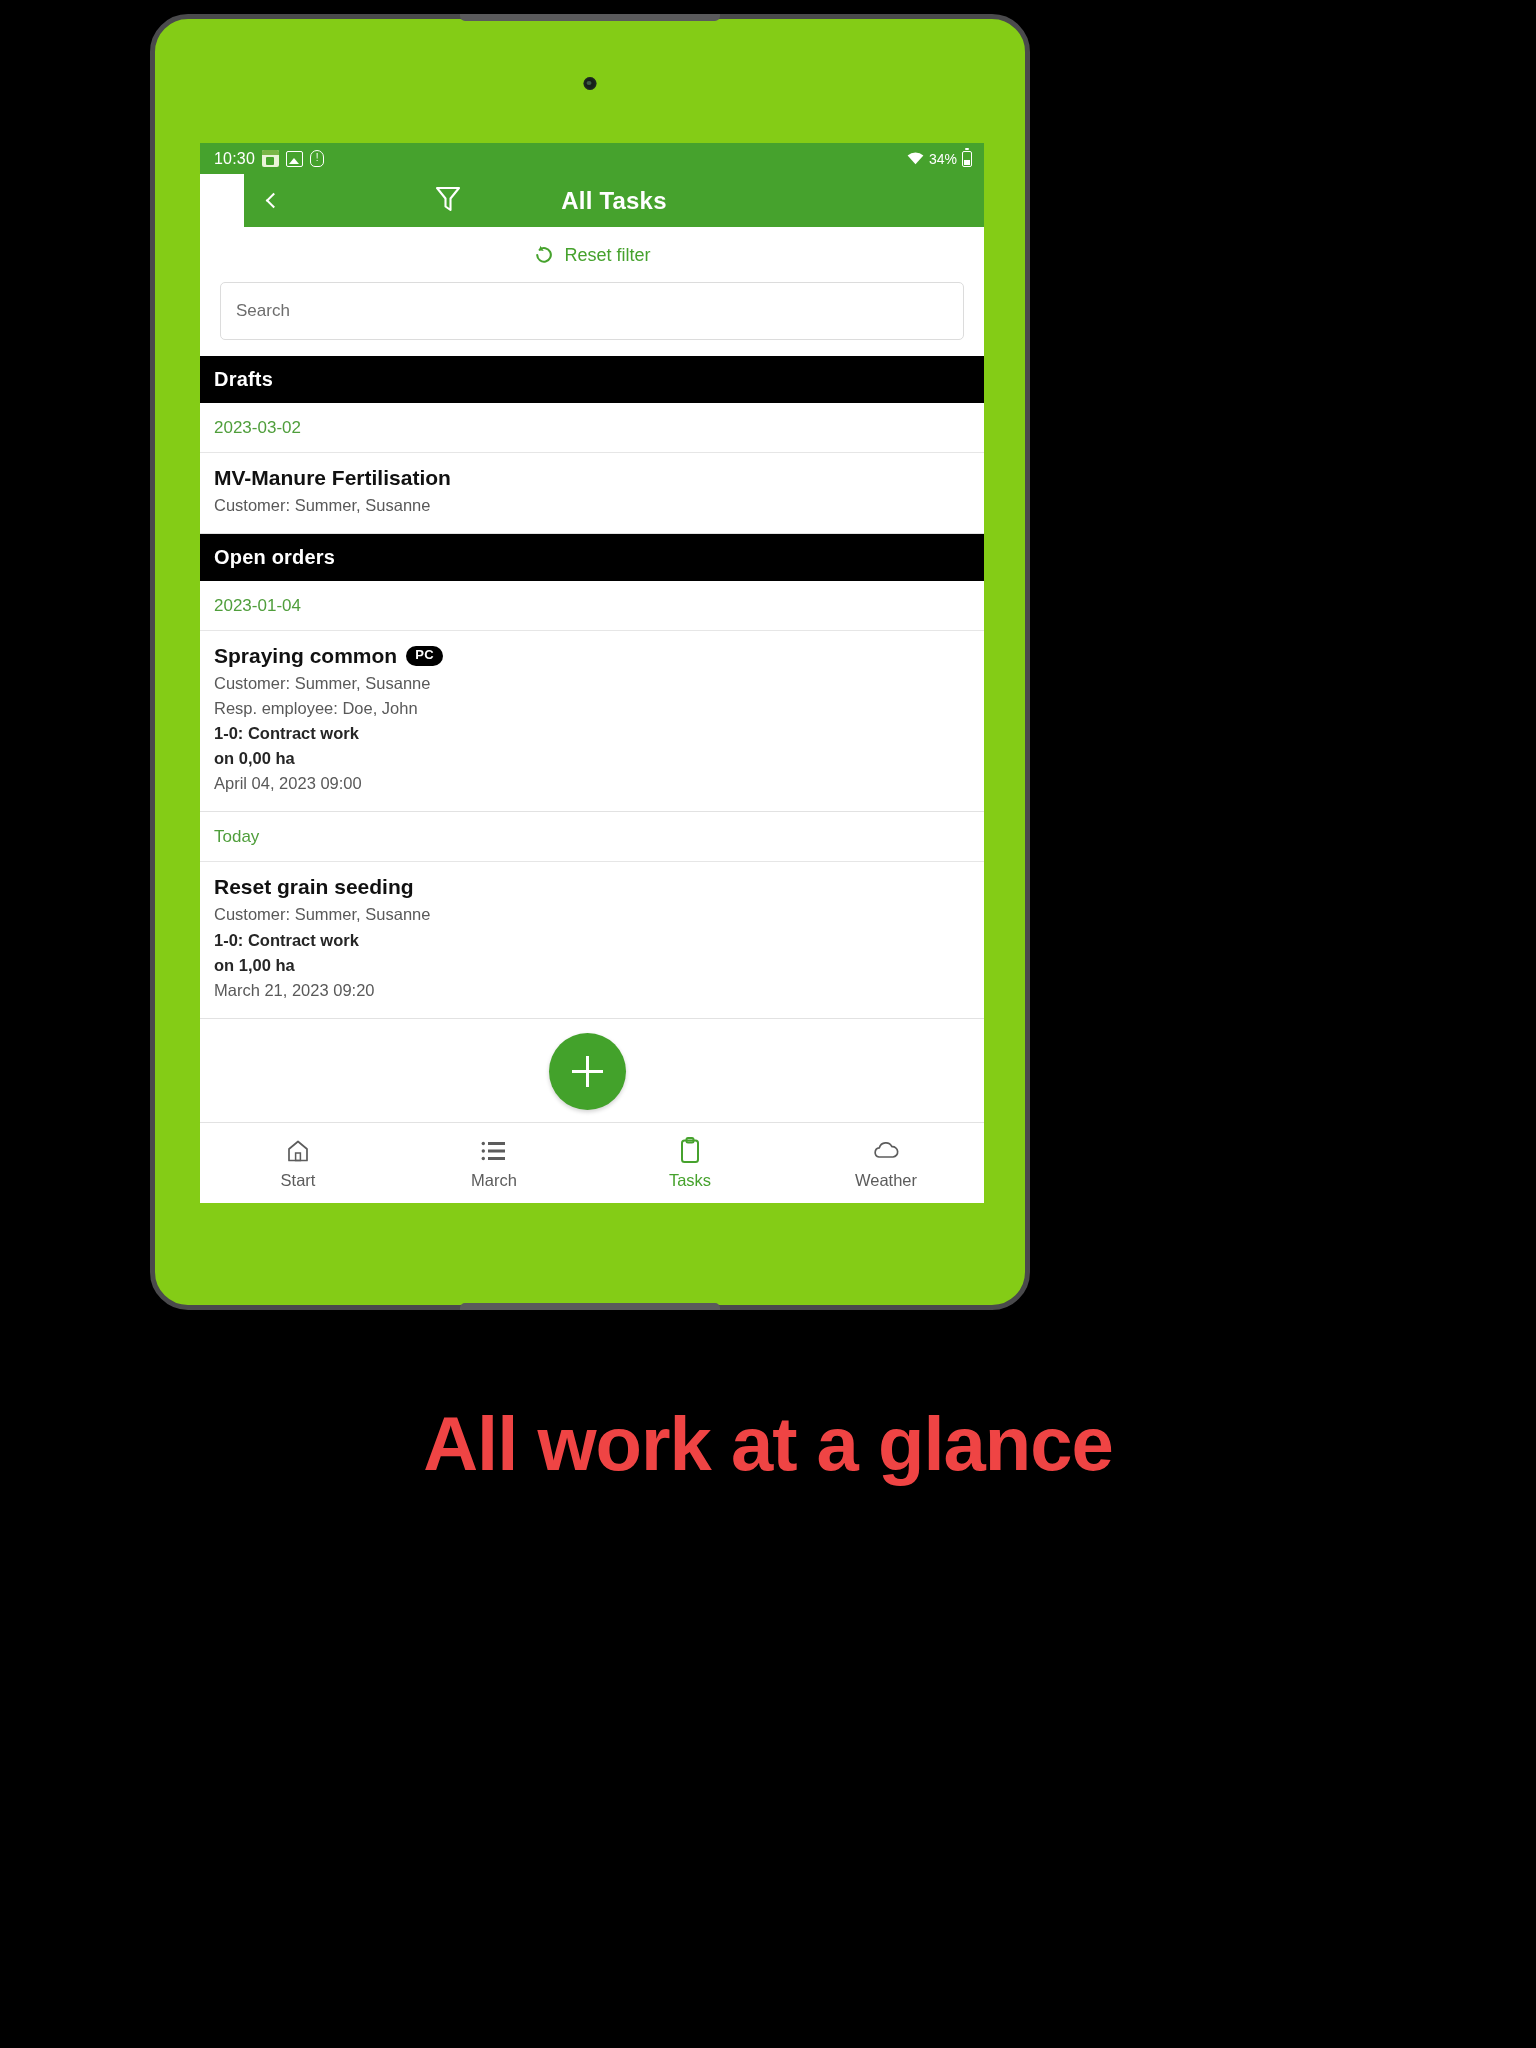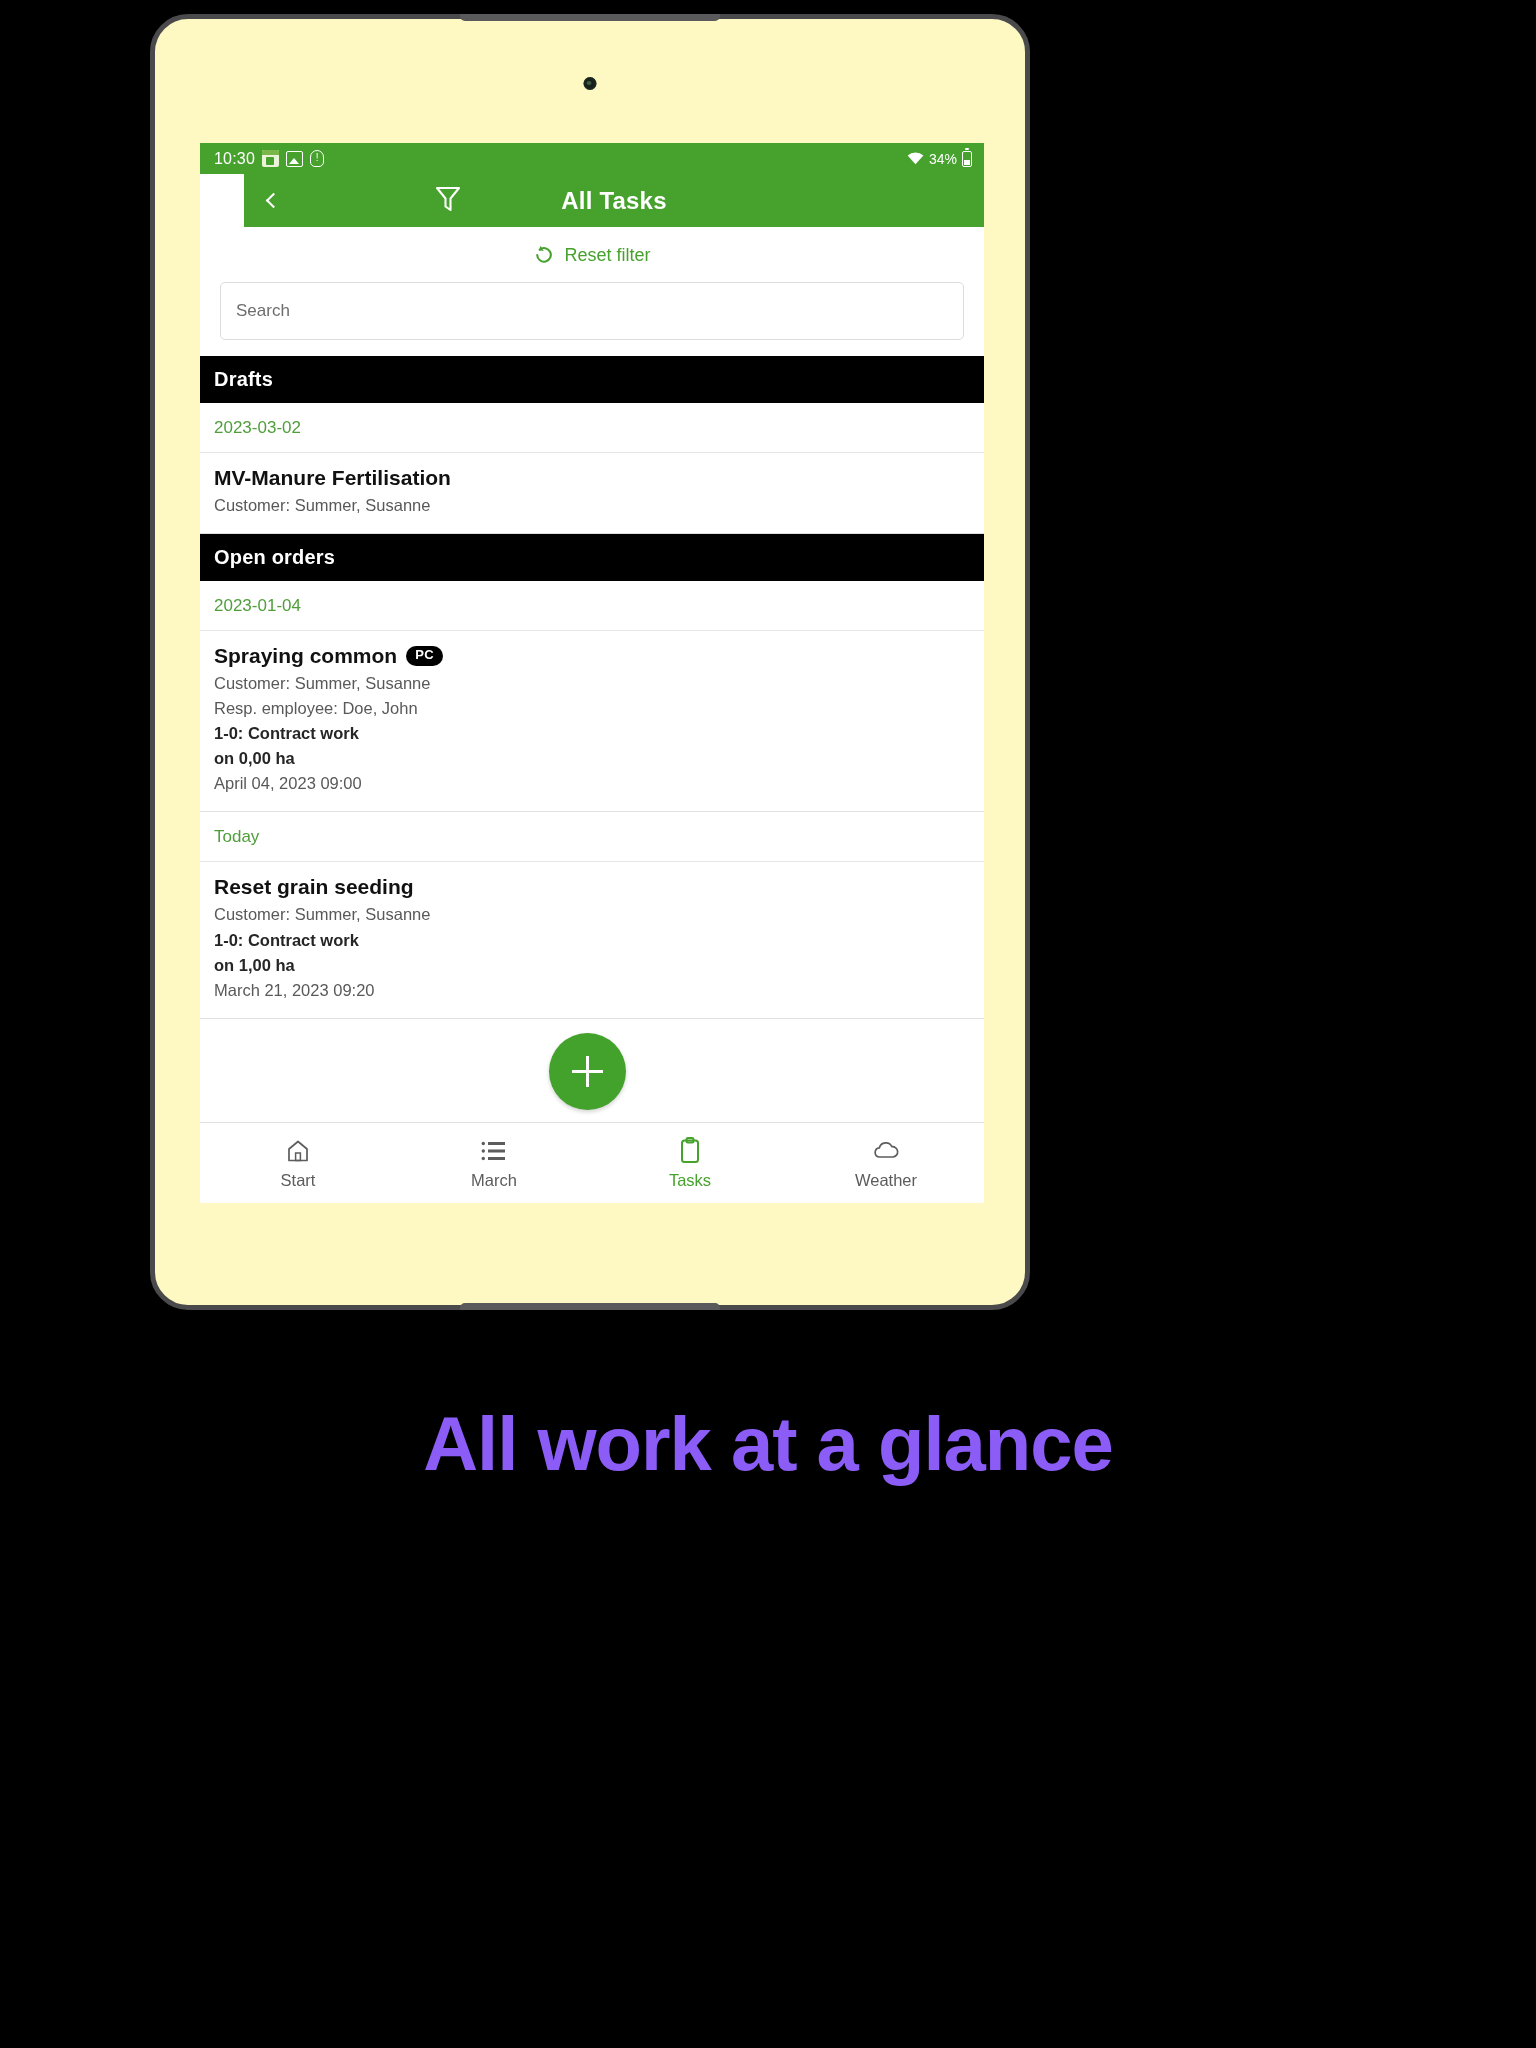--- a/index.html
+++ b/index.html
@@ -19,21 +19,21 @@
     background: #000000;
   }
 
   
   .tablet-frame {
     position: absolute;
     left: 150px;
     top: 14px;
     width: 880px;
     height: 1296px;
-    background: #fef9c3;
+    background: #84cc16;
     border: 5px solid #4a4a4c;
     border-radius: 38px;
   }
   .frame-notch-top {
     position: absolute;
     left: 50%;
     transform: translateX(-50%);
     top: -5px;
     width: 260px;
     height: 7px;
@@ -355,21 +355,21 @@
   }
   .nav-item.active { color: #46A22D; }
   .nav-icon { width: 28px; height: 28px; display: flex; align-items: center; justify-content: center; }
 
   
   .caption {
     position: absolute;
     left: 0; right: 0;
     top: 1400px;
     text-align: center;
-    color: #8b5cf6;
+    color: #ef4444;
     font-size: 76px;
     font-weight: bold;
     letter-spacing: -1px;
   }
 </style>
 </head>
 <body>
 
 <div id="stage">
 

